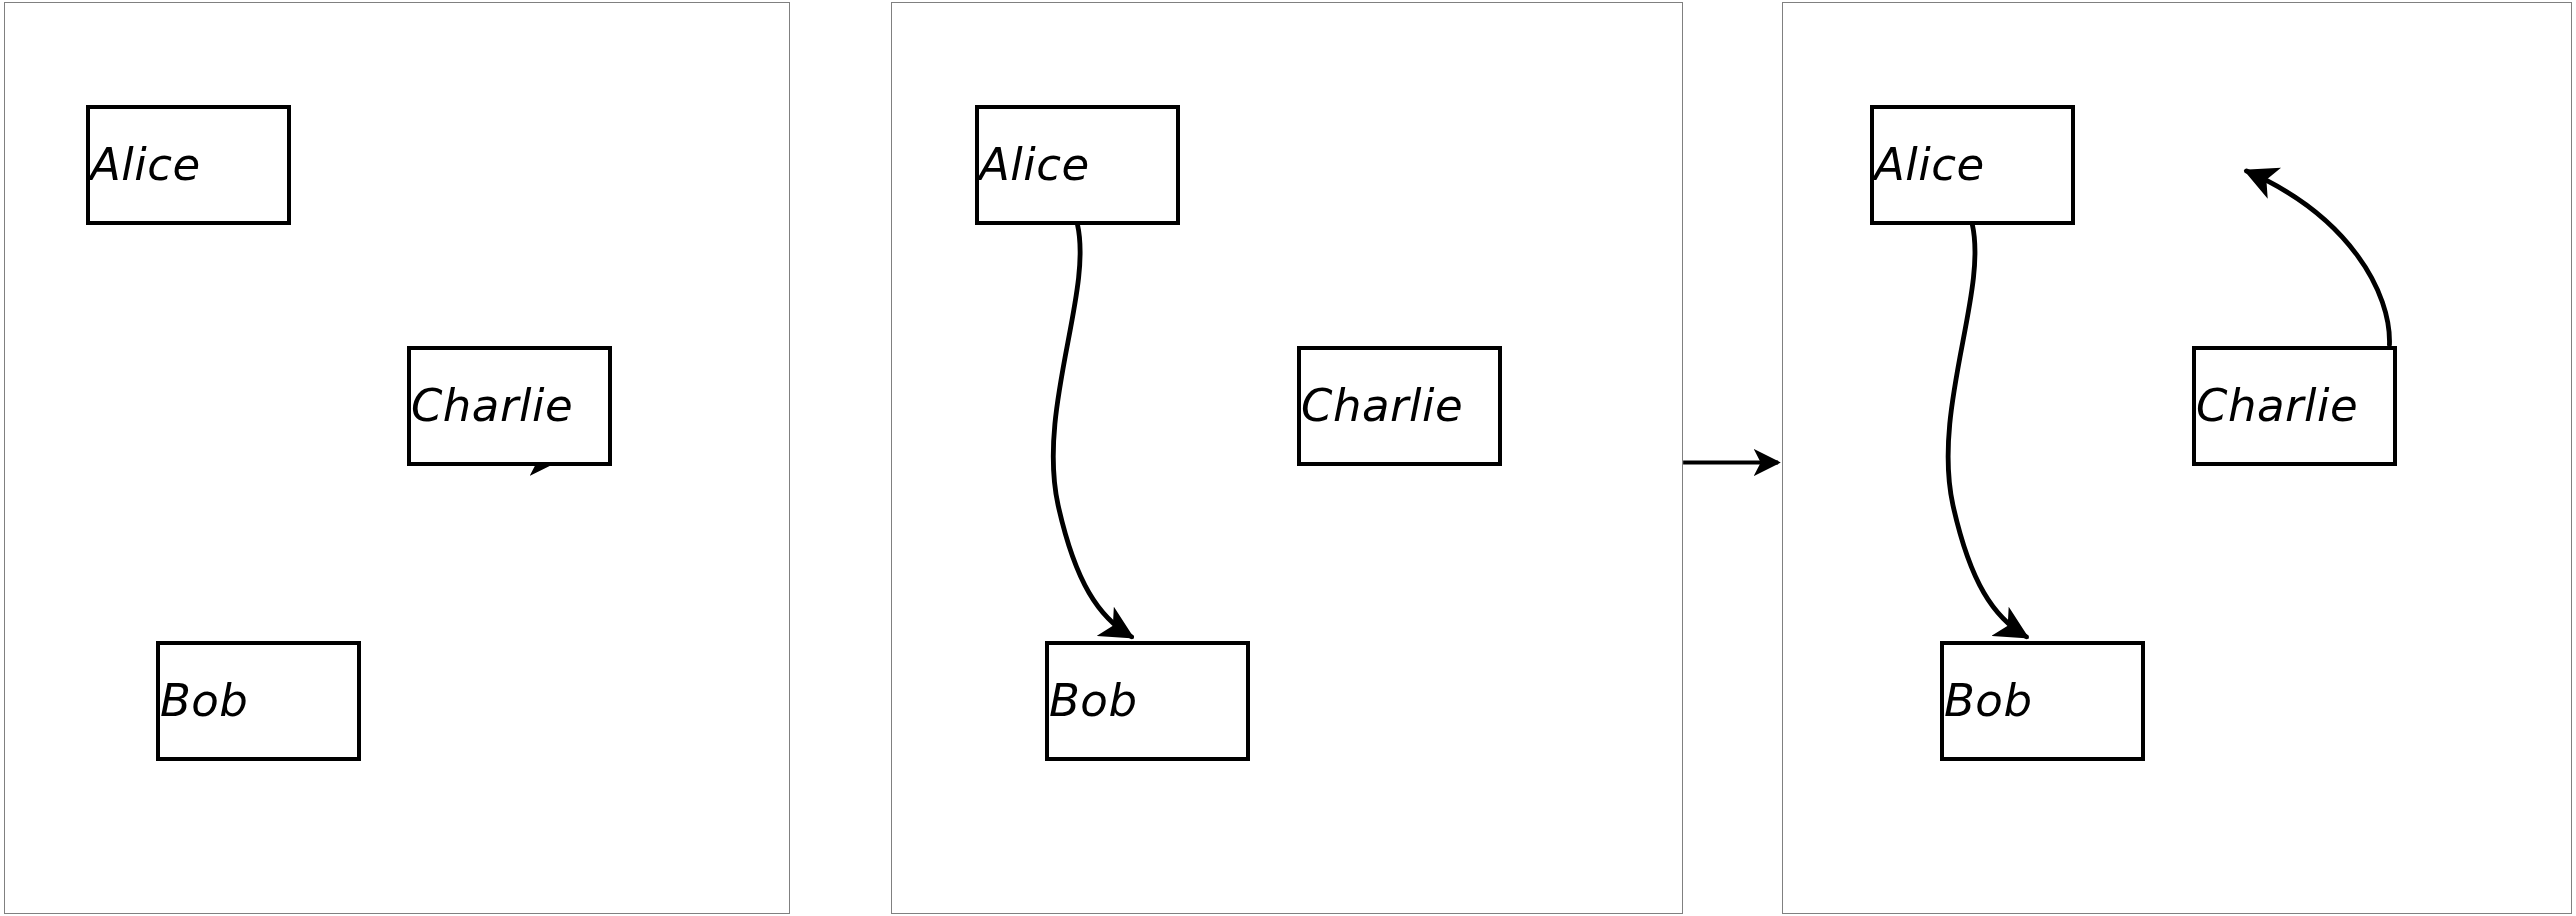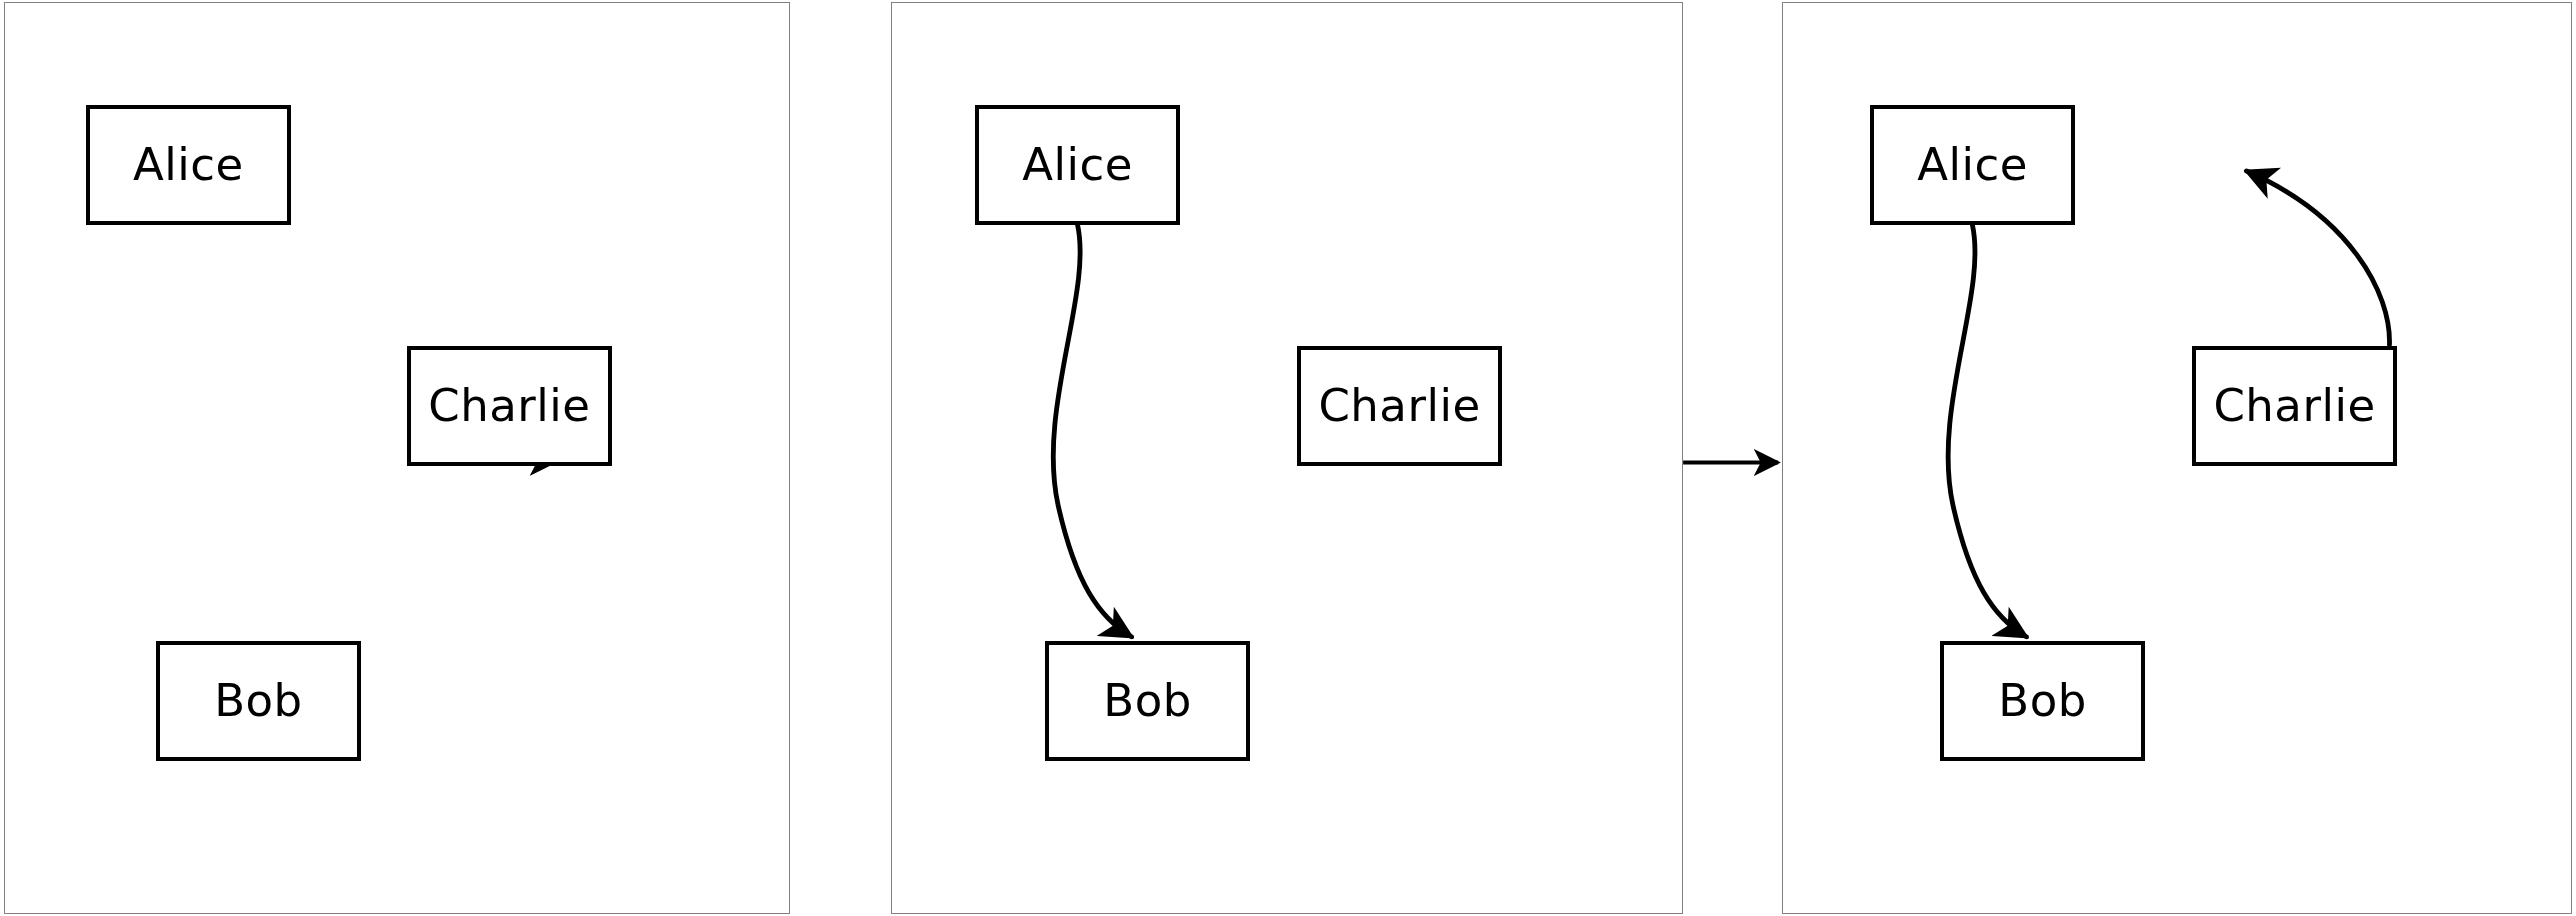--- a/index.html
+++ b/index.html
@@ -33,22 +33,23 @@
     height: 100%;
     overflow: visible;
   }
   .node {
     position: absolute;
     box-sizing: border-box;
     background: #ffffff;
     border: 4.8px solid #000000;
     display: flex;
     align-items: center;
-    justify-content: center;
+    justify-content: flex-start;
     z-index: 3;
+    font-style: italic;
   }
   .node-label {
     font-family: "DejaVu Sans", sans-serif;
     font-size: 45px;
     line-height: 1;
     color: #000000;
     letter-spacing: 0.5px;
     white-space: nowrap;
   }
   .connector {

